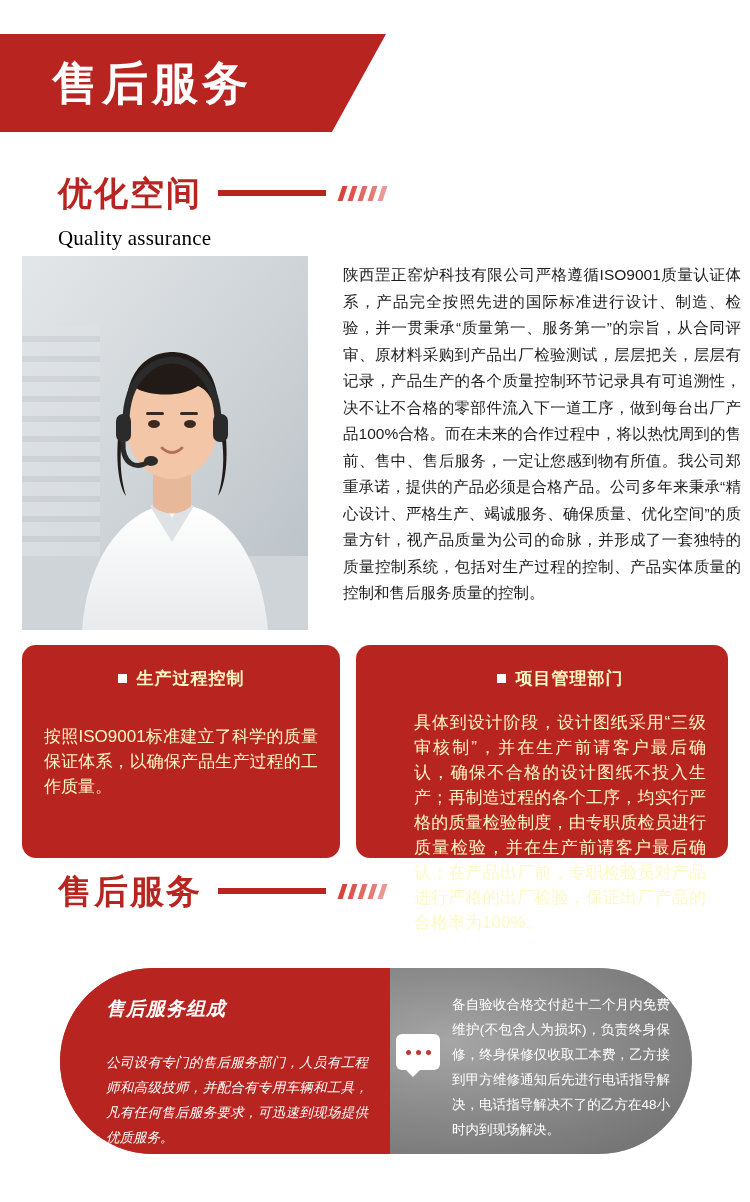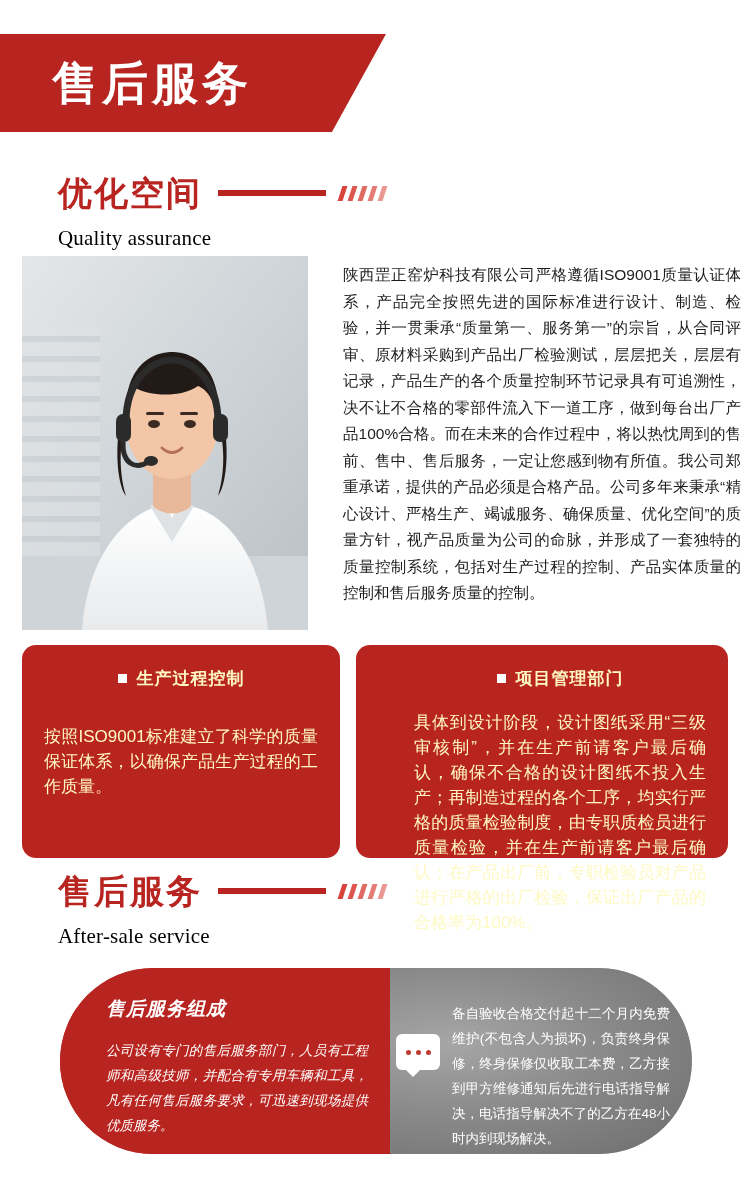--- a/index.html
+++ b/index.html
@@ -171,21 +171,21 @@
     top: 28px;
     width: 262px;
   }
   .panel-left-title {
     color: #ffffff;
     font-size: 19px;
     font-weight: bold;
     letter-spacing: 1px;
   }
   .panel-left-text {
-    margin-top: 16px;
+    margin-top: 28px;
     color: #ffffff;
     font-size: 13.5px;
     line-height: 25px;
     text-align: justify;
   }
   .panel-right {
     position: absolute;
     left: 330px; top: 0;
     width: 302px; height: 186px;
     background: radial-gradient(ellipse at 20% 40%, #a6a6a6 0%, #8a8a8a 45%, #6d6d6d 100%);
@@ -193,21 +193,20 @@
   }
   .panel-right-text {
     position: absolute;
     left: 62px;
     top: 24px;
     width: 218px;
     color: #ffffff;
     font-size: 13.5px;
     line-height: 25px;
     text-align: justify;
-    margin-top: 9px;
   }
   .chat-icon {
     position: absolute;
     left: 6px;
     top: 66px;
     width: 44px;
     height: 36px;
     background: #ffffff;
     border-radius: 6px;
     display: flex;
@@ -341,21 +340,20 @@
     <div class="sh-cn">售后服务</div>
     <div class="sh-bar"></div>
     <div class="sh-ticks">
       <i></i>
         <i></i>
         <i></i>
         <i></i>
         <i></i>
     </div>
   </div>
-  <div class="sh-en">After-sale service</div>
 </div>
 
 <div class="panel">
   <div class="panel-left">
     <div class="panel-left-inner">
       <div class="panel-left-title">售后服务组成</div>
       <div class="panel-left-text">公司设有专门的售后服务部门，人员有工程师和高级技师，并配合有专用车辆和工具，凡有任何售后服务要求，可迅速到现场提供优质服务。</div>
     </div>
   </div>
   <div class="panel-right">

